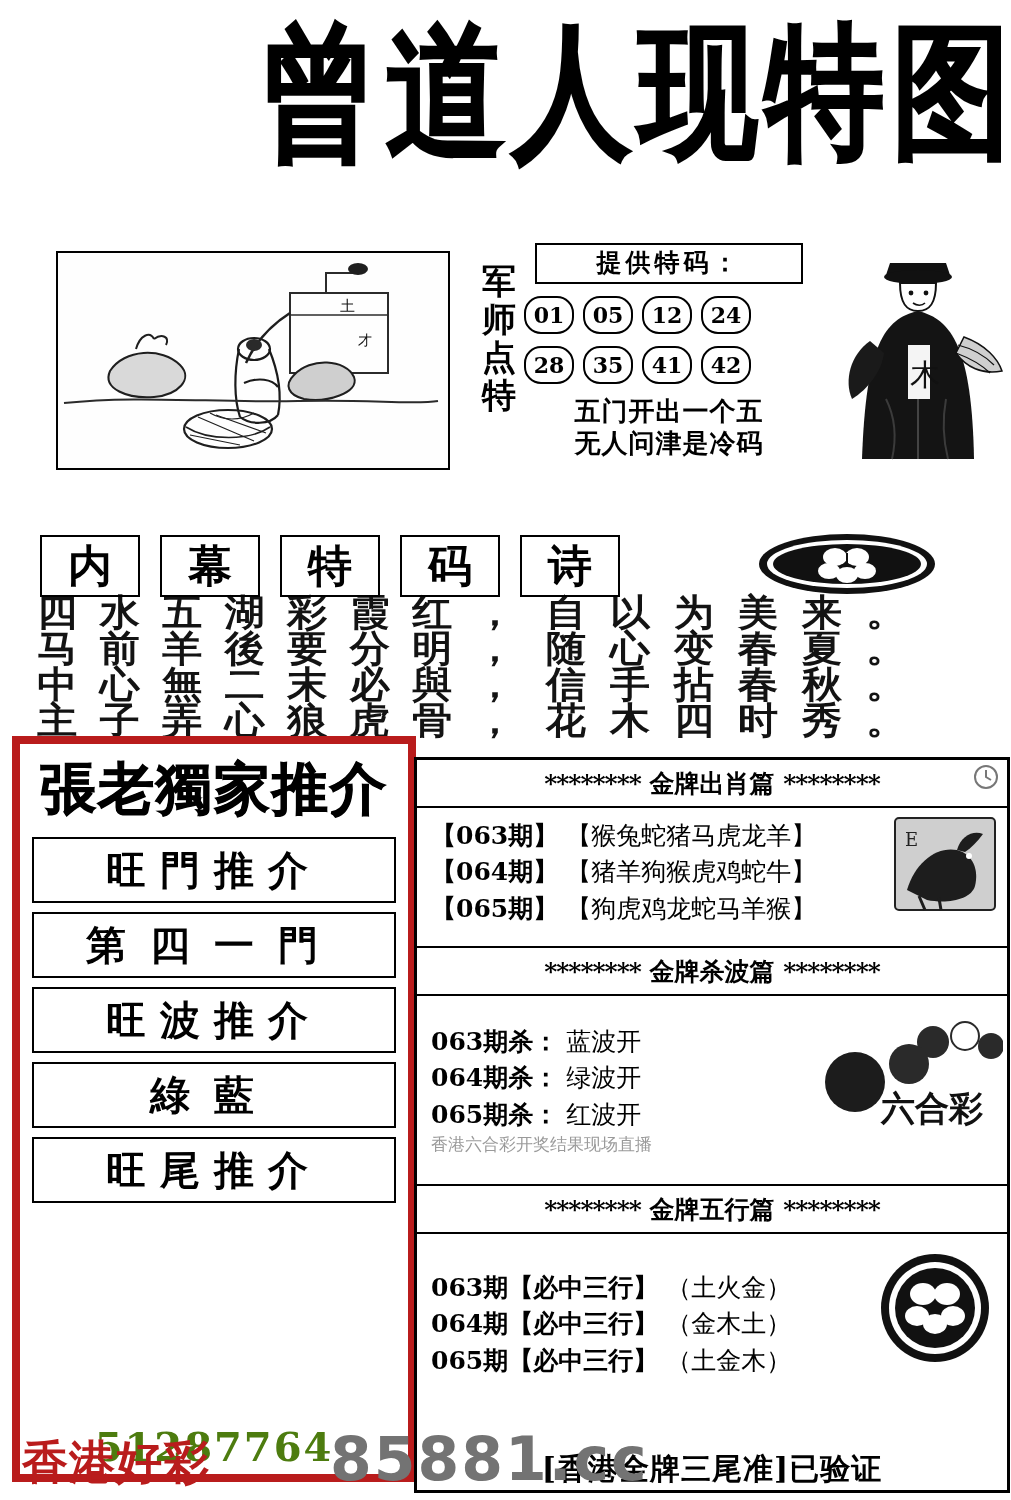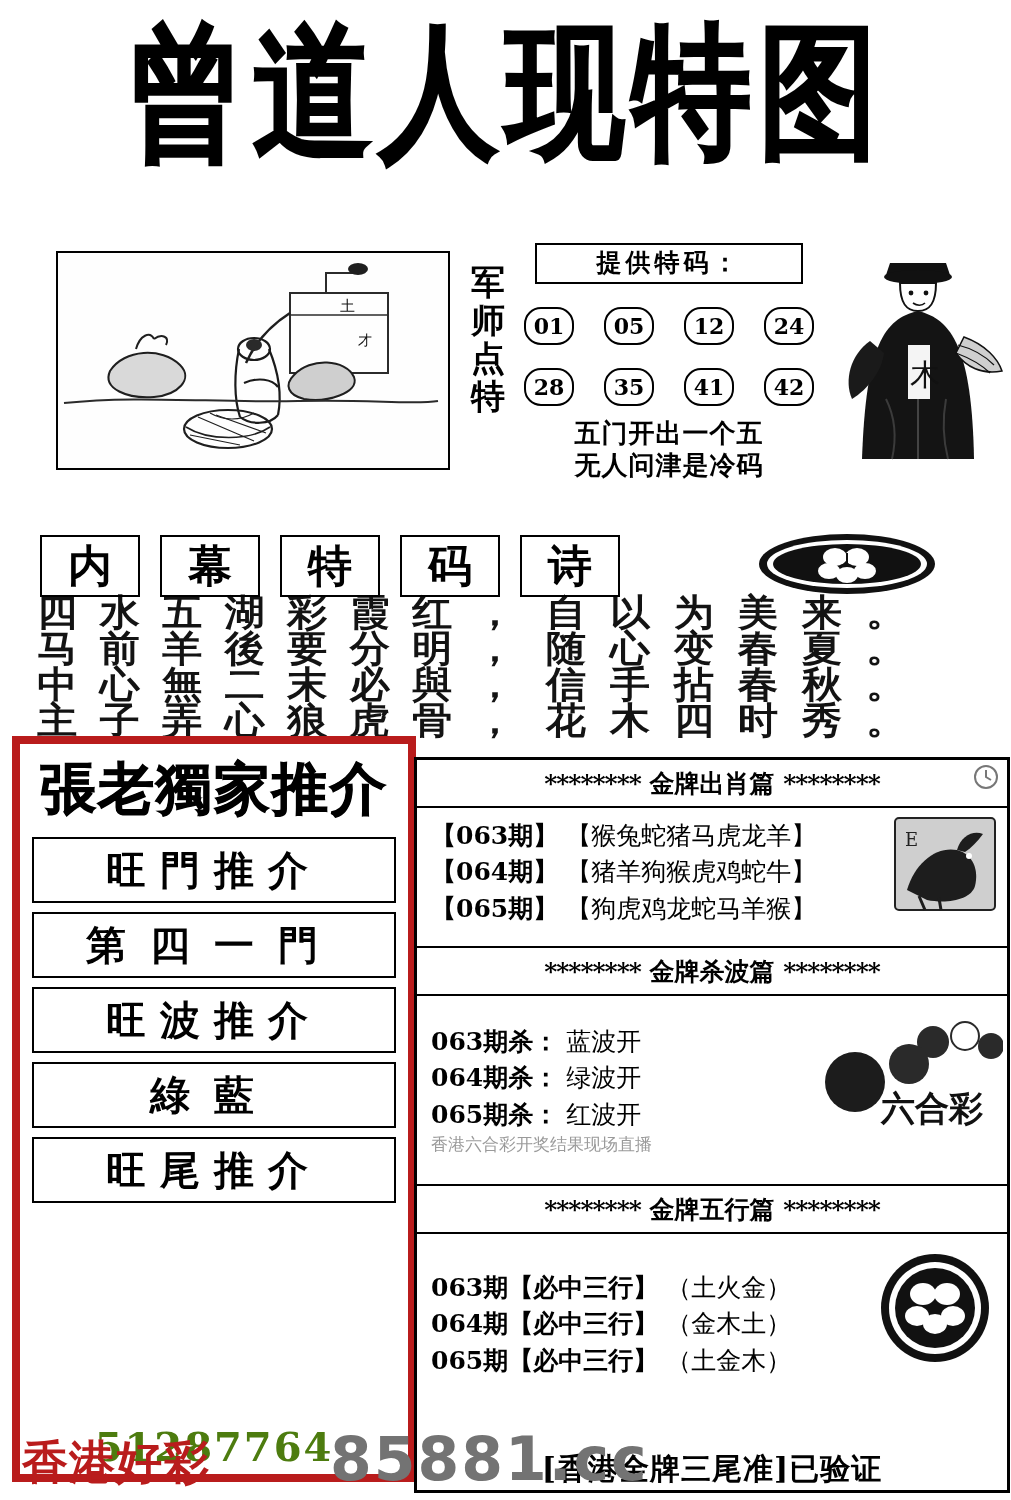--- a/index.html
+++ b/index.html
@@ -1,48 +1,48 @@
 <!DOCTYPE html>
 <html><head>
 <meta charset="utf-8">
 <style>
   html,body{margin:0;padding:0;background:#ffffff;}
   body{width:1011px;height:1500px;position:relative;overflow:hidden;
        font-family:"DejaVu Sans",sans-serif;color:#000;}
 
   
   .title{
-    position:absolute;left:0;top:28px;width:1011px;text-align:center;
+    position:absolute;left:0;top:28px;width:1011px;text-align:right;
     font-family:"DejaVu Serif",serif;font-weight:bold;font-size:116px;
     letter-spacing:8px;line-height:1.1;
     -webkit-text-stroke:2px #000;
   }
   .title span{display:inline-block;transform:scale(1.02,1.25);}
 
   
   .top-row{position:absolute;left:56px;top:243px;width:900px;height:230px;}
   .pic-frame{
     position:absolute;left:0;top:8px;width:390px;height:215px;
     border:2px solid #000;background:#fdfdfd;overflow:hidden;
   }
   .pic-frame svg{display:block;}
 
   .vert-label{
     position:absolute;left:404px;top:20px;width:56px;
-    font-family:Liberation Sans, sans-serif;font-weight:bold;font-size:34px;
-    line-height:1.12;text-align:center;letter-spacing:0;
+    font-family:Liberation Serif, serif;font-weight:bold;font-size:34px;
+    line-height:1.12;text-align:right;letter-spacing:0;
   }
 
   .codes-box{position:absolute;left:468px;top:0px;width:290px;}
   .codes-head{
     width:232px;margin:0 auto;text-align:center;border:2px solid #000;
     font-family:"DejaVu Serif",serif;font-weight:bold;font-size:25px;
     letter-spacing:4px;padding:1px 16px 3px;
   }
-  .ball-row{display:flex;justify-content:space-between;gap:9px;margin-top:23px;}
+  .ball-row{display:flex;justify-content:flex-start;gap:9px;margin-top:12px;}
   .ball{
     width:46px;height:34px;border-radius:17px/17px;
     border:2px solid #000;display:flex;align-items:center;justify-content:center;
     font-family:"DejaVu Serif",serif;font-weight:bold;font-size:22px;
   }
   .codes-lines{
     margin-top:12px;text-align:center;
     font-family:"DejaVu Serif",serif;font-weight:bold;font-size:26px;
     line-height:1.22;letter-spacing:1px;
   }

